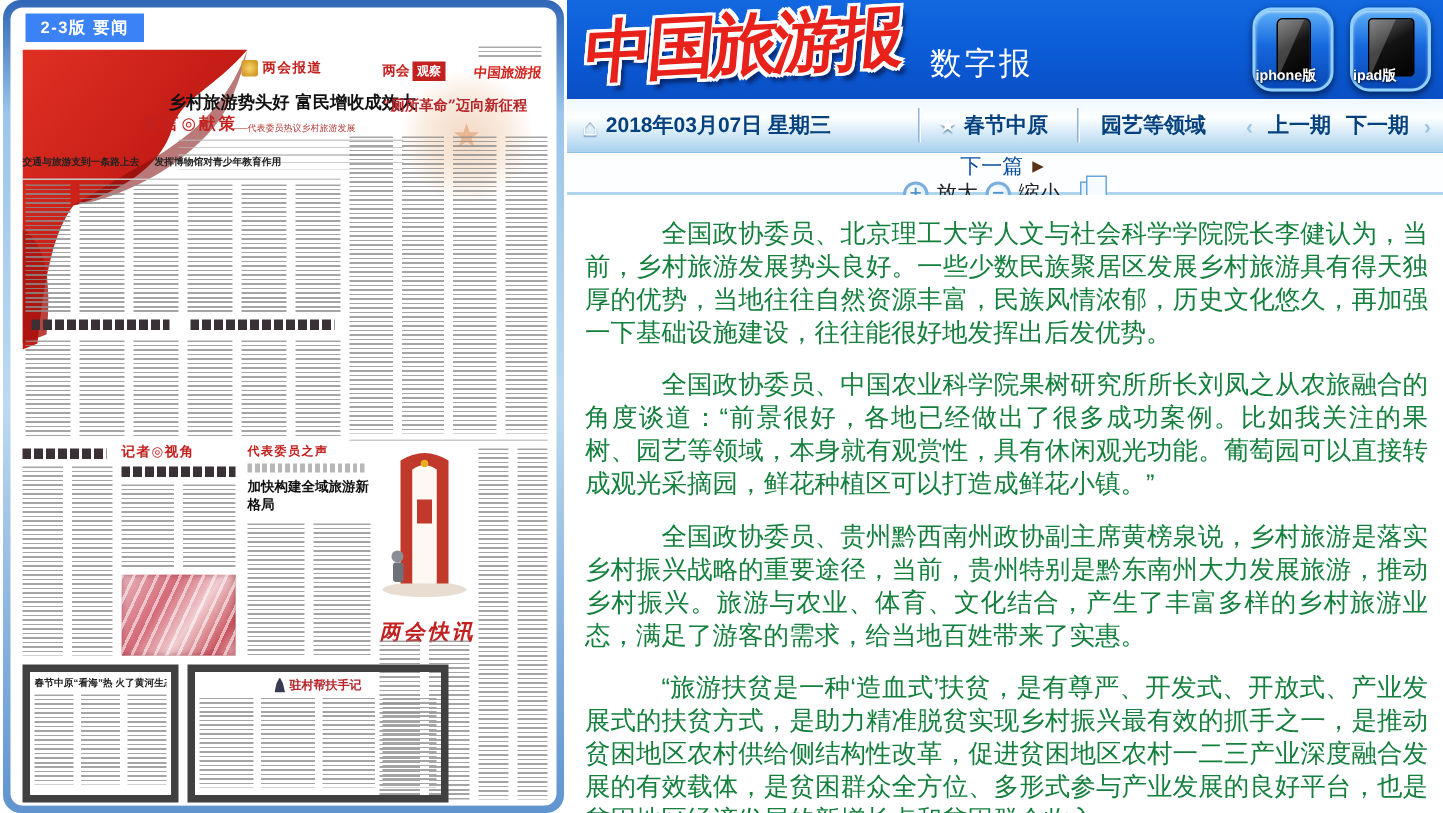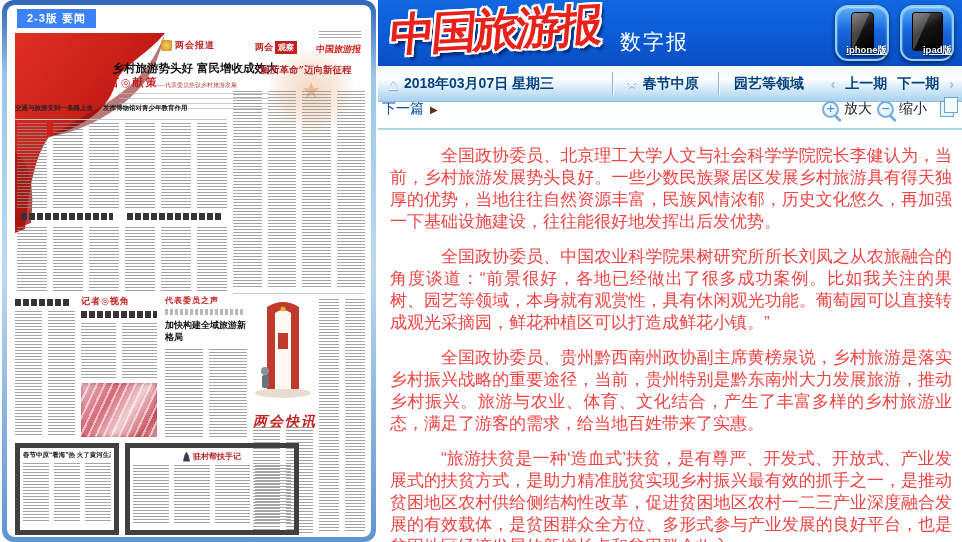--- a/index.html
+++ b/index.html
@@ -79,55 +79,55 @@
     font-family:"DejaVu Serif",serif;letter-spacing:-3px;transform:rotate(-3deg) skewX(-8deg);
     text-shadow:-2px 0 0 #fff,2px 0 0 #fff,0 -2px 0 #fff,0 2px 0 #fff,-2px -2px 0 #fff,
       2px -2px 0 #fff,-2px 2px 0 #fff,2px 2px 0 #fff,4px 5px 3px rgba(0,0,30,.55);}
   .dig{position:absolute;left:242px;top:28px;color:#fff;font-size:21px;letter-spacing:2px;}
   .apps{position:absolute;right:8px;top:5px;display:flex;gap:11px;}
   .app{position:relative;width:54px;height:56px;border-radius:13px;
     background:linear-gradient(180deg,#5db0f8 0%,#1668dd 45%,#0748b8 100%);
     border:2px solid #8fd0ff;box-sizing:border-box;
     box-shadow:0 2px 5px rgba(0,0,10,.55),inset 0 1px 2px rgba(255,255,255,.7);
     display:flex;align-items:flex-start;justify-content:center;}
-  .app .lab{position:absolute;bottom:2px;width:100%;text-align:right;color:#fff;font-size:9.5px;
-    font-weight:bold;text-shadow:0 1px 2px #000;text-decoration:underline;}
+  .app .lab{position:absolute;bottom:2px;width:100%;text-align:left;color:#fff;font-size:9.5px;
+    font-weight:bold;text-shadow:0 1px 2px #000;}
   .dev{margin-top:5px;background:linear-gradient(150deg,#666 0%,#141414 45%,#000 100%);
     border:1px solid #000;position:relative;overflow:hidden;}
   .dev::after{content:"";position:absolute;left:-6px;top:-8px;width:16px;height:46px;
     background:rgba(255,255,255,.22);transform:rotate(24deg);}
   .dev-iphone{width:21px;height:38px;border-radius:4px;}
   .dev-ipad{width:29px;height:37px;border-radius:3px;}
   .dev-android{width:22px;height:41px;border-radius:6px;}
 
   .nav{position:relative;height:35px;background:linear-gradient(180deg,#eef7fd 0%,#fdffff 35%,#a9d2ef 100%);
     border-bottom:1px solid #8fc0e4;}
   .nav .grp{position:absolute;top:0;height:35px;display:flex;align-items:center;gap:5px;
     color:#05417e;font-weight:bold;font-size:14px;}
   .home-ic{color:#fff;font-size:18px;line-height:18px;text-shadow:0 1px 1px rgba(0,60,120,.5);}
   .star-ic{color:#fff;font-size:13px;text-shadow:0 1px 1px rgba(0,60,120,.5);}
   .vdiv{position:absolute;top:6px;width:1px;height:23px;background:#8fb4d6;box-shadow:1px 0 0 #fff;}
   .arr{color:#9cc3e2;font-size:14px;font-weight:bold;}
 
   .tools{position:relative;height:28px;background:#fdfeff;border-bottom:2px solid #aed6ef;
-    display:flex;align-items:center;justify-content:space-between;padding:0 8px 12px 4px;box-sizing:border-box;}
+    display:flex;align-items:center;justify-content:space-between;padding:0 8px 12px 4px;box-sizing:border-box;flex-direction:column;}
   .tools .lft{display:flex;align-items:center;gap:6px;color:#0a4fa0;font-size:14px;}
   .tools .tri{color:#5a3214;font-size:10px;}
   .tools .rgt{display:flex;align-items:center;gap:5px;color:#222;font-size:14px;}
   .lens{width:13px;height:13px;border:2px solid #79aede;border-radius:50%;
     background:radial-gradient(circle at 35% 35%,#fff,#cfe7f8);position:relative;
     font:bold 11px/11px "DejaVu Sans",sans-serif;color:#4f94cc;text-align:center;}
   .lens::after{content:"";position:absolute;right:-5px;bottom:-4px;width:8px;height:3px;
     background:#79aede;border-radius:2px;transform:rotate(45deg);}
   .copy-ic{width:12px;height:14px;border:1px solid #6aa5d8;background:#eaf4fc;position:relative;margin-left:8px;}
   .copy-ic::before{content:"";position:absolute;left:3px;top:-5px;width:12px;height:14px;
     border:1px solid #6aa5d8;background:#f6fbff;}
 
   .article{position:relative;height:413px;overflow:hidden;background:#fff;padding:15px 10px 0 12px;box-sizing:border-box;}
-  .article p{margin:0 0 13px;text-indent:3em;font-size:17px;line-height:22px;color:#ef4444;text-align:justify;}
+  .article p{margin:0 0 13px;text-indent:3em;font-size:17px;line-height:22px;color:#15803d;text-align:justify;}
 </style>
 </head>
 <body>
 
 <div class="stage">
 
   <div class="thumb-frame">
     <div class="thumb-inner">
       <div class="thumb-tab">2-3版 要闻</div>
 

